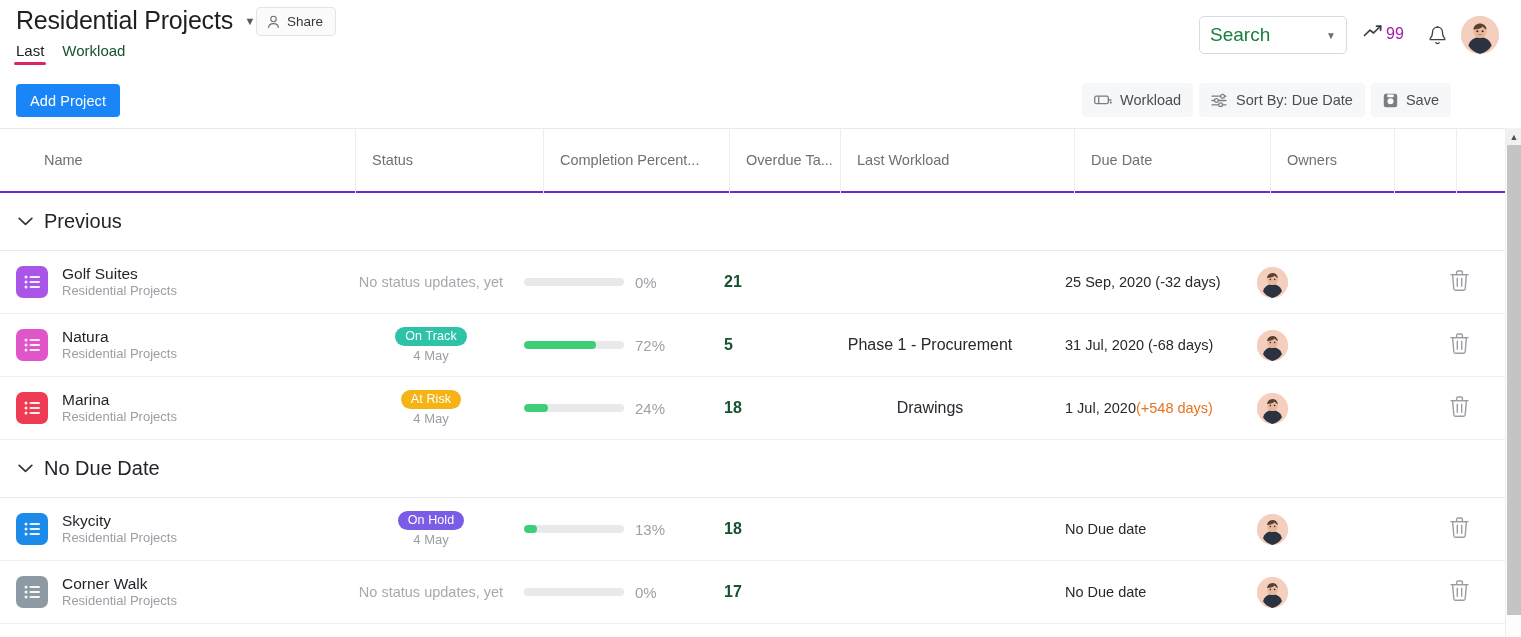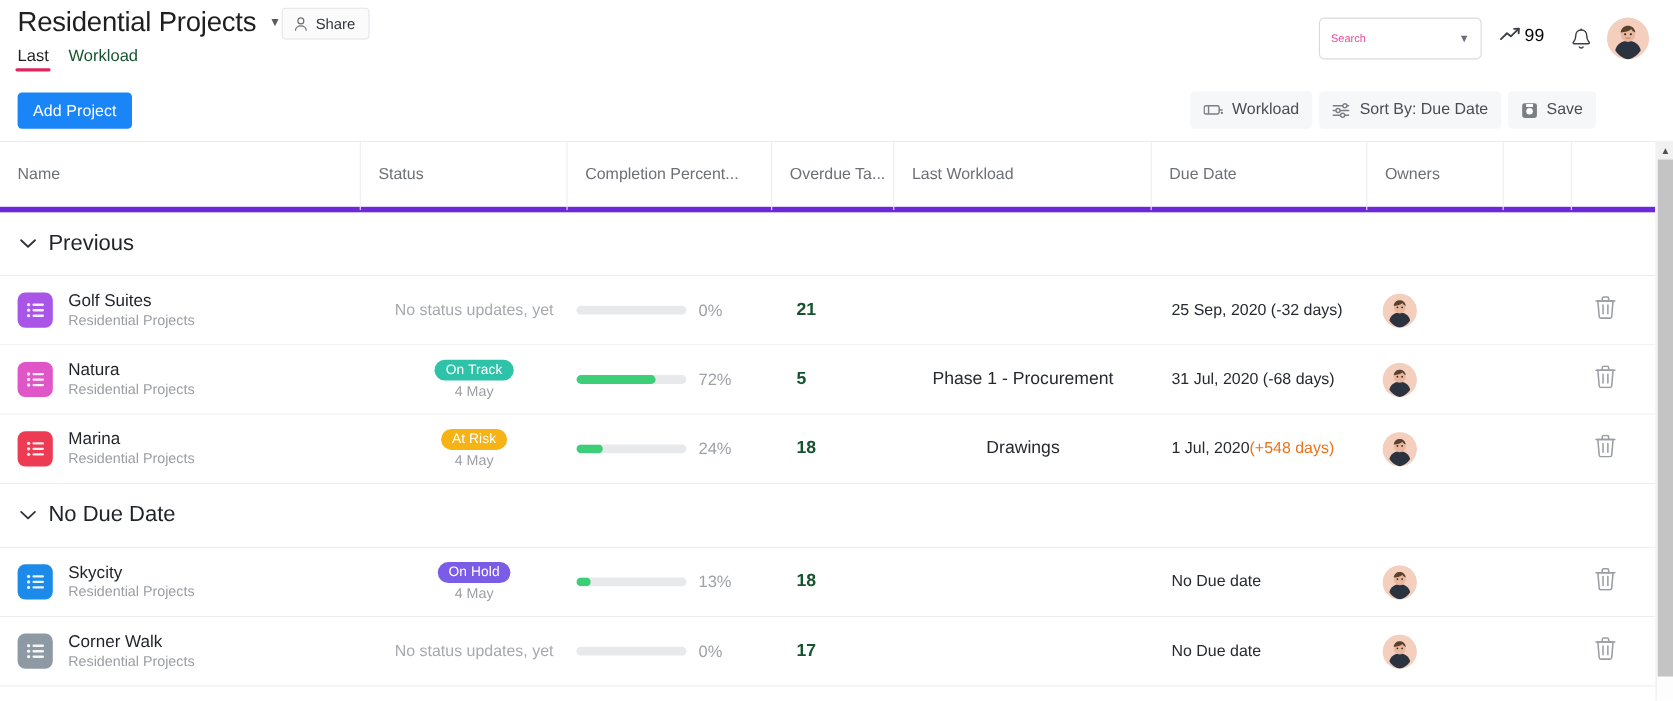--- a/index.html
+++ b/index.html
@@ -35,25 +35,25 @@
     content:""; position:absolute; left:-2px; right:-2px; bottom:0; height:3px;
     background:#e0245e; border-radius:2px;
   }
 
   
   .search-box {
     position:absolute; left:1199px; top:16px; width:148px; height:38px;
     border:1px solid #d7dade; border-radius:5px; background:#fff;
     display:flex; align-items:center; padding:0 10px; cursor:text;
   }
-  .search-box .ph { font-size:10px; color:#ec4899; flex:1; }
+  .search-box .ph { font-size:19px; color:#15803d; flex:1; }
   .search-box .dd { color:#6c7078; font-size:10px; }
   .stat-chip {
-    position:absolute; left:1363px; top:24px; display:flex; align-items:flex-start; gap:3px;
-    font-size:16px; color:#000000; cursor:pointer;
+    position:absolute; left:1363px; top:24px; display:flex; align-items:center; gap:3px;
+    font-size:16px; color:#a21caf; cursor:pointer;
   }
   .bell { position:absolute; left:1428px; top:25px; cursor:pointer; }
   .avatar-top {
     position:absolute; left:1461px; top:16px; width:38px; height:38px; border-radius:50%;
     overflow:hidden; cursor:pointer; background:#f0c9b8;
   }
 
   
   .toolbar { position:absolute; left:0; top:70px; width:1505px; height:58px;padding-left:20px; }
   .add-project {
@@ -64,22 +64,22 @@
   .tool-right { position:absolute; right:54px; top:13px; display:flex; align-items:center; gap:6px; }
   .tool-btn {
     display:flex; align-items:center; gap:8px; height:34px; padding:0 12px;
     border-radius:4px; background:#f6f7f8; color:#4a4d53; font-size:14.5px; cursor:pointer;
   }
   .tool-btn svg { display:block; }
 
   
   .grid { position:absolute; left:0; top:128px; width:1505px; height:509px; overflow:hidden; }
   .hdr {
-    position:relative; height:65px; border-top:1px solid #e9eaec; border-bottom:5px solid #6d28d9;
-    background:#fff; display:flex; align-items:center;
+    position:relative; height:65px; border-top:1px solid #e9eaec; border-bottom:2px solid #6d28d9;
+    background:#fff; display:flex; align-items:center;padding-left:28px;
   }
   .hdr .cell {
     height:65px; display:flex; align-items:center; font-size:14.5px; color:#6d7075;
     border-right:1px solid #eceef0; padding-left:16px; flex:none;
   }
   .hdr .cell.last { border-right:none; }
 
   .group-row {
     height:58px; display:flex; align-items:center; gap:11px; padding-left:18px;
     border-bottom:1px solid #e9eaec; background:#fff;

